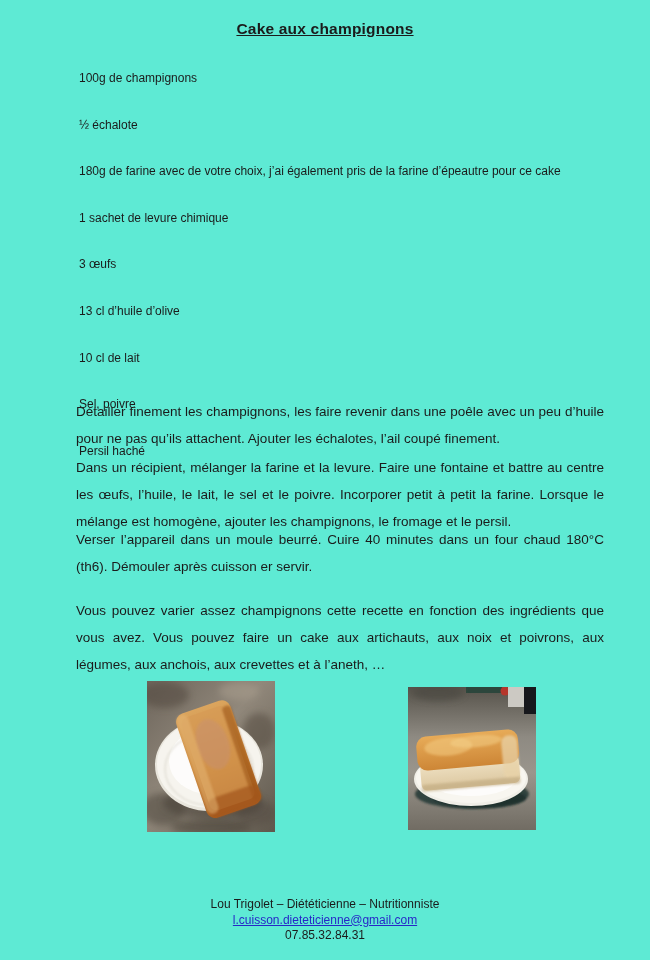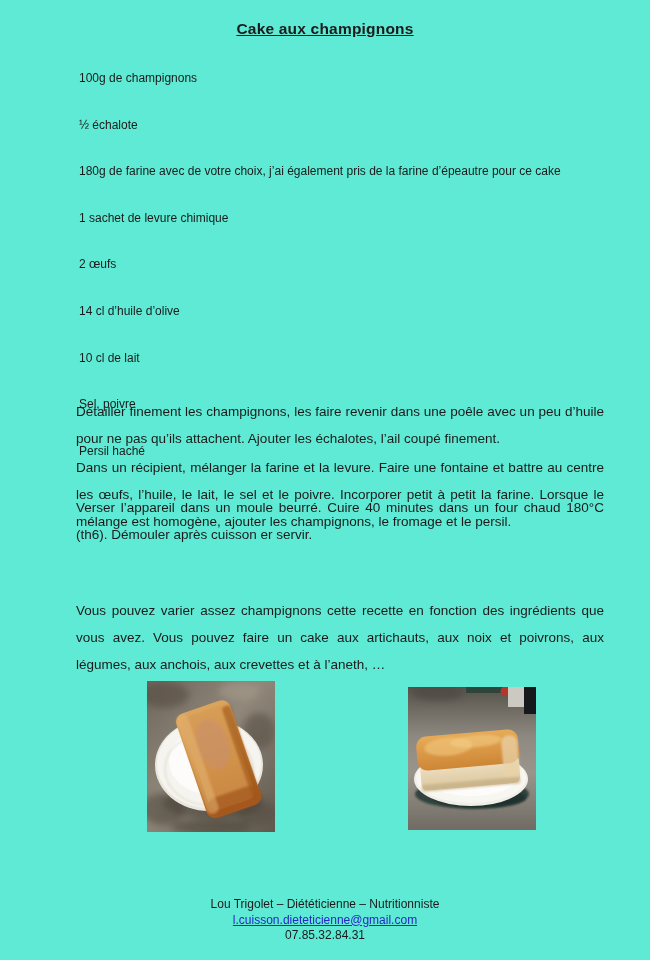--- a/index.html
+++ b/index.html
@@ -11,21 +11,21 @@
     position:absolute;top:20px;left:0;width:650px;margin:0;
     text-align:center;font-size:15.5px;font-weight:bold;text-decoration:underline;
     letter-spacing:.2px;
   }
   .ingredients{position:absolute;top:47px;left:63px;width:545px;}
   .ingredients p{margin:16px;font-size:12px;line-height:30.6px;white-space:nowrap;}
   .para{
     position:absolute;left:62px;width:528px;margin:14px;
     font-size:13.5px;line-height:27px;text-align:justify;
   }
-  #p1{top:384px}#p2{top:440px}#p3{top:480px}#p4{top:583px}
+  #p1{top:384px}#p2{top:440px}#p3{top:512px}#p4{top:583px}
   .photo{position:absolute;display:block;}
   #photo-left{left:147px;top:681px;}
   #photo-right{left:408px;top:687px;}
   .footer{
     position:absolute;top:897px;left:0;width:650px;text-align:center;
     font-size:12px;line-height:15.6px;
   }
   .footer p{margin:0;}
   .footer a{color:#2727c8;text-decoration:underline;cursor:pointer;}
 </style>
@@ -34,22 +34,22 @@
 
 <div class="page">
 
   <h1 class="title">Cake aux champignons</h1>
 
   <div class="ingredients">
     <p>100g de champignons</p>
     <p>½  échalote</p>
     <p>180g de farine avec de votre choix, j’ai également pris de la farine d’épeautre pour ce cake</p>
     <p>1 sachet de levure chimique</p>
-    <p>2 œufs</p>
-    <p>14 cl d’huile d’olive</p>
+    <p>3 œufs</p>
+    <p>13 cl d’huile d’olive</p>
     <p>10 cl de lait</p>
     <p>Sel, poivre</p>
     <p>Persil haché</p>
   </div>
 
   <p class="para" id="p1">Détailler finement les champignons, les faire revenir dans une poêle avec un peu d’huile pour ne pas qu’ils attachent. Ajouter les échalotes, l’ail coupé finement.</p>
   <p class="para" id="p2">Dans un récipient, mélanger la farine et la levure. Faire une fontaine et battre au centre les œufs, l’huile, le lait, le sel et le poivre. Incorporer petit à petit la farine. Lorsque le mélange est homogène, ajouter les champignons, le fromage et le persil.</p>
   <p class="para" id="p3">Verser l’appareil dans un moule beurré. Cuire 40 minutes dans un four chaud 180°C (th6). Démouler après cuisson er servir.</p>
   <p class="para" id="p4">Vous pouvez varier assez champignons cette recette en fonction des ingrédients que vous avez. Vous pouvez faire un cake aux artichauts, aux noix et poivrons, aux légumes, aux anchois, aux crevettes et à l’aneth, …</p>
 

